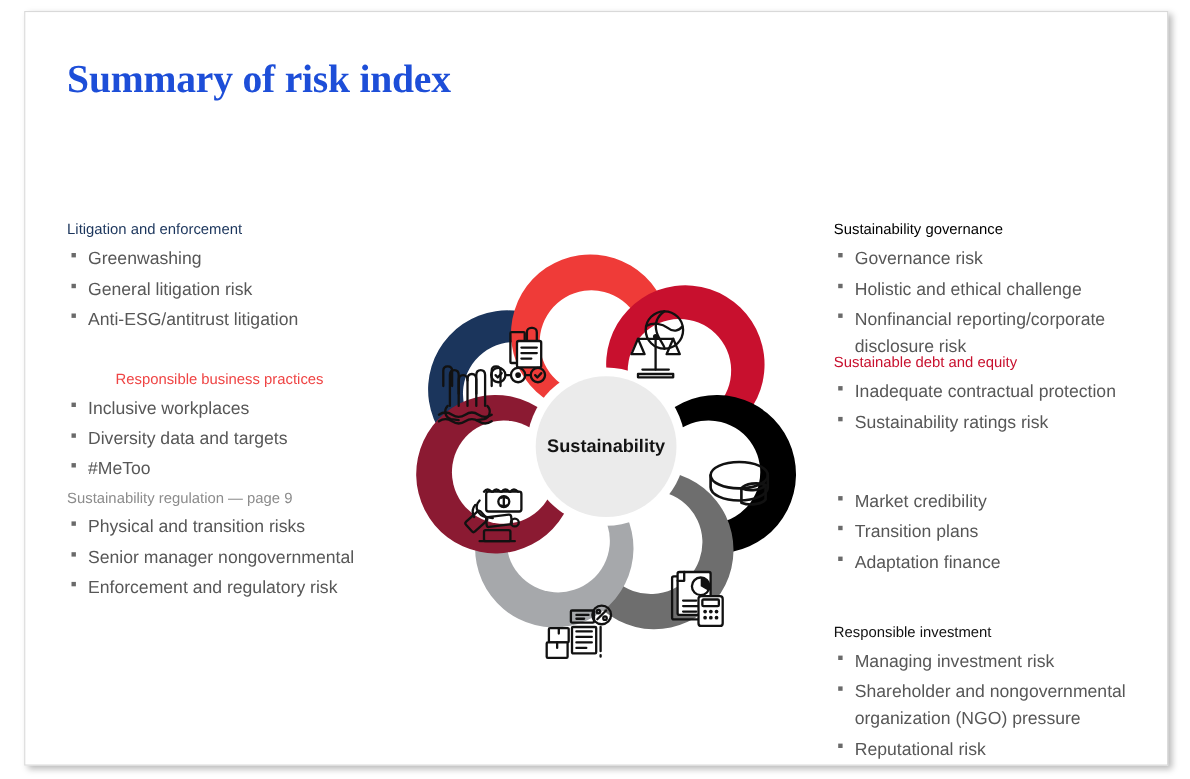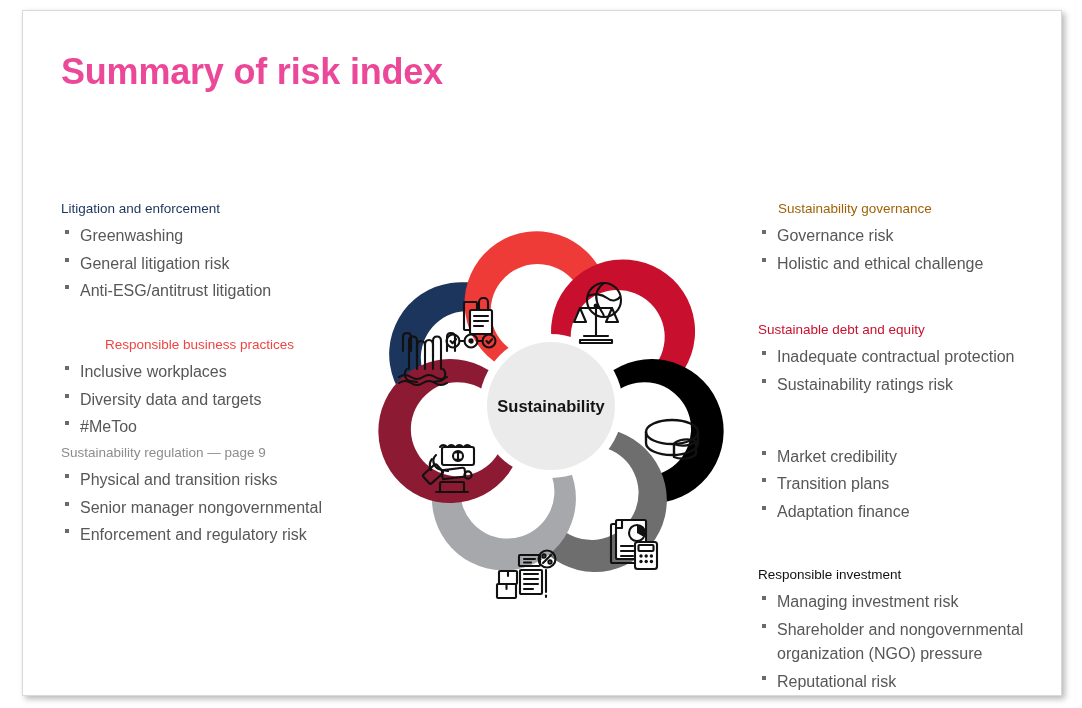--- a/index.html
+++ b/index.html
@@ -26,23 +26,24 @@
     overflow: hidden;
   }
 
   
   #page-title {
     position: absolute;
     left: 38px;
     top: 40px;
     font-size: 36px;
     font-weight: bold;
-    color: #ec4899;
+    color: #1d4ed8;
     letter-spacing: -0.2px;
     white-space: nowrap;
+    font-family: Liberation Serif, serif;
   }
 
   
   .topic-block {
     position: absolute;
     width: 280px;
   }
   .topic-block.right { width: 285px; }
   .topic-heading {
     font-size: 13.5px;
@@ -133,24 +134,25 @@
   <div class="topic-block left" style="left:38px; top:434px;">
     <div class="topic-heading muted">Sustainability regulation — page 9</div>
     <ul class="topic-list">
       <li><span class="bullet-sq"></span><span>Physical and transition risks</span></li>
       <li><span class="bullet-sq"></span><span>Senior manager nongovernmental</span></li>
       <li><span class="bullet-sq"></span><span>Enforcement and regulatory risk</span></li>
     </ul>
   </div>
 
   <div class="topic-block right" style="left:735px; top:190px;">
-    <div class="topic-heading" style="color:#a16207;margin-left:20px;">Sustainability governance</div>
+    <div class="topic-heading" style="color:#000000;">Sustainability governance</div>
     <ul class="topic-list">
       <li><span class="bullet-sq"></span><span>Governance risk</span></li>
       <li><span class="bullet-sq"></span><span>Holistic and ethical challenge</span></li>
+      <li><span class="bullet-sq"></span><span>Nonfinancial reporting/corporate disclosure risk</span></li>
     </ul>
   </div>
 
   <div class="topic-block right" style="left:735px; top:311px;">
     <div class="topic-heading" style="color:#c8102e;">Sustainable debt and equity</div>
     <ul class="topic-list">
       <li><span class="bullet-sq"></span><span>Inadequate contractual protection</span></li>
       <li><span class="bullet-sq"></span><span>Sustainability ratings risk</span></li>
     </ul>
   </div>

